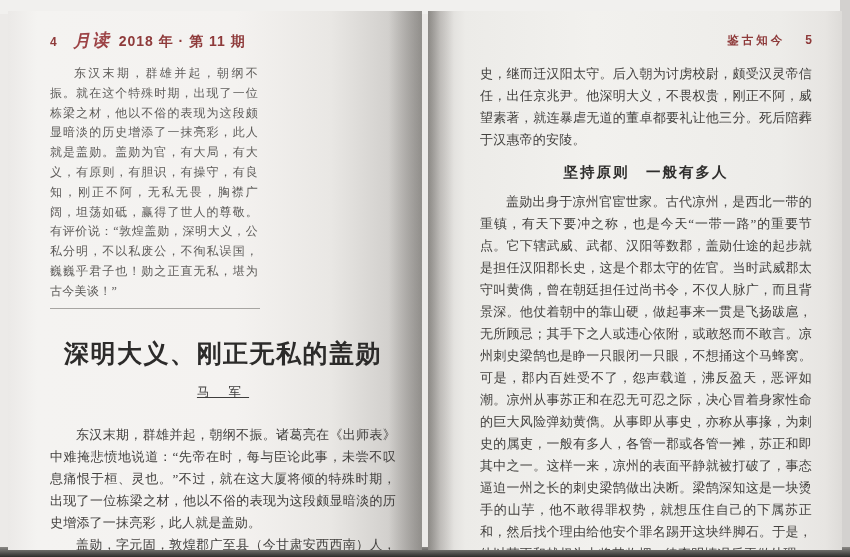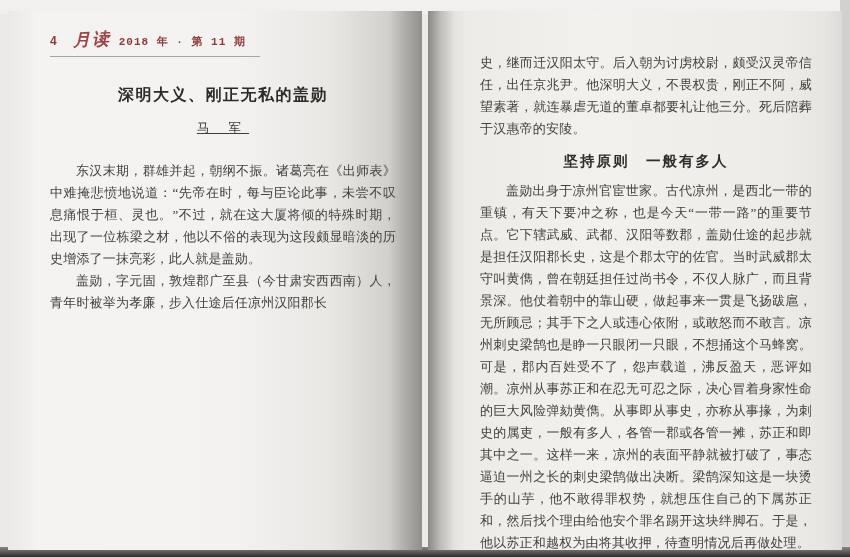--- a/index.html
+++ b/index.html
@@ -40,50 +40,50 @@
   }
 
   
   .running-head{display:flex;align-items:baseline;height:17px;}
   .folio{font-family:"Liberation Sans",sans-serif;font-weight:bold;font-size:12px;color:#8e3a3a;}
   .logo{
     font-style:italic;font-weight:bold;font-size:17px;line-height:14px;
     color:#9c4245;margin:0 8px 0 16px;letter-spacing:2px;
     transform:rotate(-2deg);display:inline-block;
   }
-  .issue{font-family:Liberation Mono, monospace;font-weight:bold;font-size:11px;color:#8e3a3a;letter-spacing:1px;}
+  .issue{font-family:Liberation Sans, sans-serif;font-weight:bold;font-size:14px;color:#8e3a3a;letter-spacing:1px;}
   .running-head-right{justify-content:flex-end;}
   .column-head{font-family:"Liberation Sans",sans-serif;font-weight:bold;font-size:11.5px;color:#8e3a3a;letter-spacing:3px;}
   .running-head-right .folio{margin-left:20px;}
 
   
   .opening-quote{
     margin-top:14px;width:208px;
     font-size:12px;line-height:19.8px;color:#5e5c5a;
     text-align:justify;text-indent:2em;letter-spacing:0.3px;
   }
   .quote-divider{width:210px;border:none;border-top:1px solid #a7a5a2;margin:6px 0 0 0;}
   .article-title{
     margin-top:28px;text-align:center;
     font-family:"Liberation Sans","DejaVu Sans",sans-serif;
-    font-weight:bold;font-size:16px;color:#2c2b2a;letter-spacing:1.5px;
+    font-weight:bold;font-size:25px;color:#2c2b2a;letter-spacing:1.5px;
   }
   .article-author{
     margin-top:14px;text-align:center;
     font-size:12.5px;color:#3e3d3c;letter-spacing:8px;text-decoration:underline;
   }
   .body-copy{
     font-size:13px;line-height:22px;color:#43413f;
     text-align:justify;letter-spacing:0.2px;
   }
   .body-copy p{margin:0;text-indent:2em;}
   .page-left .body-copy{margin-top:23px;}
 
   
-  .page-right .continuation{margin-top:19px;}
+  .page-right .continuation{margin-top:13px;}
   .page-right .continuation p{text-indent:0;}
   .subheading{
     margin:12px 0 9px 0;text-align:center;
     font-family:"Liberation Sans","DejaVu Sans",sans-serif;
     font-weight:bold;font-size:14.5px;color:#2e2d2c;letter-spacing:2px;
   }
 </style>
 </head>
 <body>
 
@@ -91,32 +91,37 @@
 <div class="backdrop-right"></div>
 <div class="backdrop-bottom"></div>
 
 <div class="page page-left">
   <div class="running-head">
     <span class="folio">4</span>
     <span class="logo">月读</span>
     <span class="issue">2018 年 · 第 11 期</span>
   </div>
 
+  <div class="opening-quote">东汉末期，群雄并起，朝纲不振。就在这个特殊时期，出现了一位栋梁之材，他以不俗的表现为这段颇显暗淡的历史增添了一抹亮彩，此人就是盖勋。盖勋为官，有大局，有大义，有原则，有胆识，有操守，有良知，刚正不阿，无私无畏，胸襟广阔，坦荡如砥，赢得了世人的尊敬。有评价说：“敦煌盖勋，深明大义，公私分明，不以私废公，不徇私误国，巍巍乎君子也！勋之正直无私，堪为古今美谈！”</div>
   <hr class="quote-divider">
 
   <div class="article-title">深明大义、刚正无私的盖勋</div>
   <div class="article-author">马 军</div>
 
   <div class="body-copy">
     <p>东汉末期，群雄并起，朝纲不振。诸葛亮在《出师表》中难掩悲愤地说道：“先帝在时，每与臣论此事，未尝不叹息痛恨于桓、灵也。”不过，就在这大厦将倾的特殊时期，出现了一位栋梁之材，他以不俗的表现为这段颇显暗淡的历史增添了一抹亮彩，此人就是盖勋。</p>
     <p>盖勋，字元固，敦煌郡广至县（今甘肃安西西南）人，青年时被举为孝廉，步入仕途后任凉州汉阳郡长</p>
   </div>
 </div>
 
 <div class="page page-right">
+  <div class="running-head running-head-right">
+    <span class="column-head">鉴古知今</span>
+    <span class="folio">5</span>
+  </div>
 
   <div class="body-copy continuation">
     <p>史，继而迁汉阳太守。后入朝为讨虏校尉，颇受汉灵帝信任，出任京兆尹。他深明大义，不畏权贵，刚正不阿，威望素著，就连暴虐无道的董卓都要礼让他三分。死后陪葬于汉惠帝的安陵。</p>
   </div>
 
   <div class="subheading">坚持原则　一般有多人</div>
 
   <div class="body-copy">
     <p>盖勋出身于凉州官宦世家。古代凉州，是西北一带的重镇，有天下要冲之称，也是今天“一带一路”的重要节点。它下辖武威、武都、汉阳等数郡，盖勋仕途的起步就是担任汉阳郡长史，这是个郡太守的佐官。当时武威郡太守叫黄儁，曾在朝廷担任过尚书令，不仅人脉广，而且背景深。他仗着朝中的靠山硬，做起事来一贯是飞扬跋扈，无所顾忌；其手下之人或违心依附，或敢怒而不敢言。凉州刺史梁鹄也是睁一只眼闭一只眼，不想捅这个马蜂窝。可是，郡内百姓受不了，怨声载道，沸反盈天，恶评如潮。凉州从事苏正和在忍无可忍之际，决心冒着身家性命的巨大风险弹劾黄儁。从事即从事史，亦称从事掾，为刺史的属吏，一般有多人，各管一郡或各管一摊，苏正和即其中之一。这样一来，凉州的表面平静就被打破了，事态逼迫一州之长的刺史梁鹄做出决断。梁鹄深知这是一块烫手的山芋，他不敢得罪权势，就想压住自己的下属苏正和，然后找个理由给他安个罪名踢开这块绊脚石。于是，他以苏正和越权为由将其收押，待查明情况后再做处理。</p>
 

